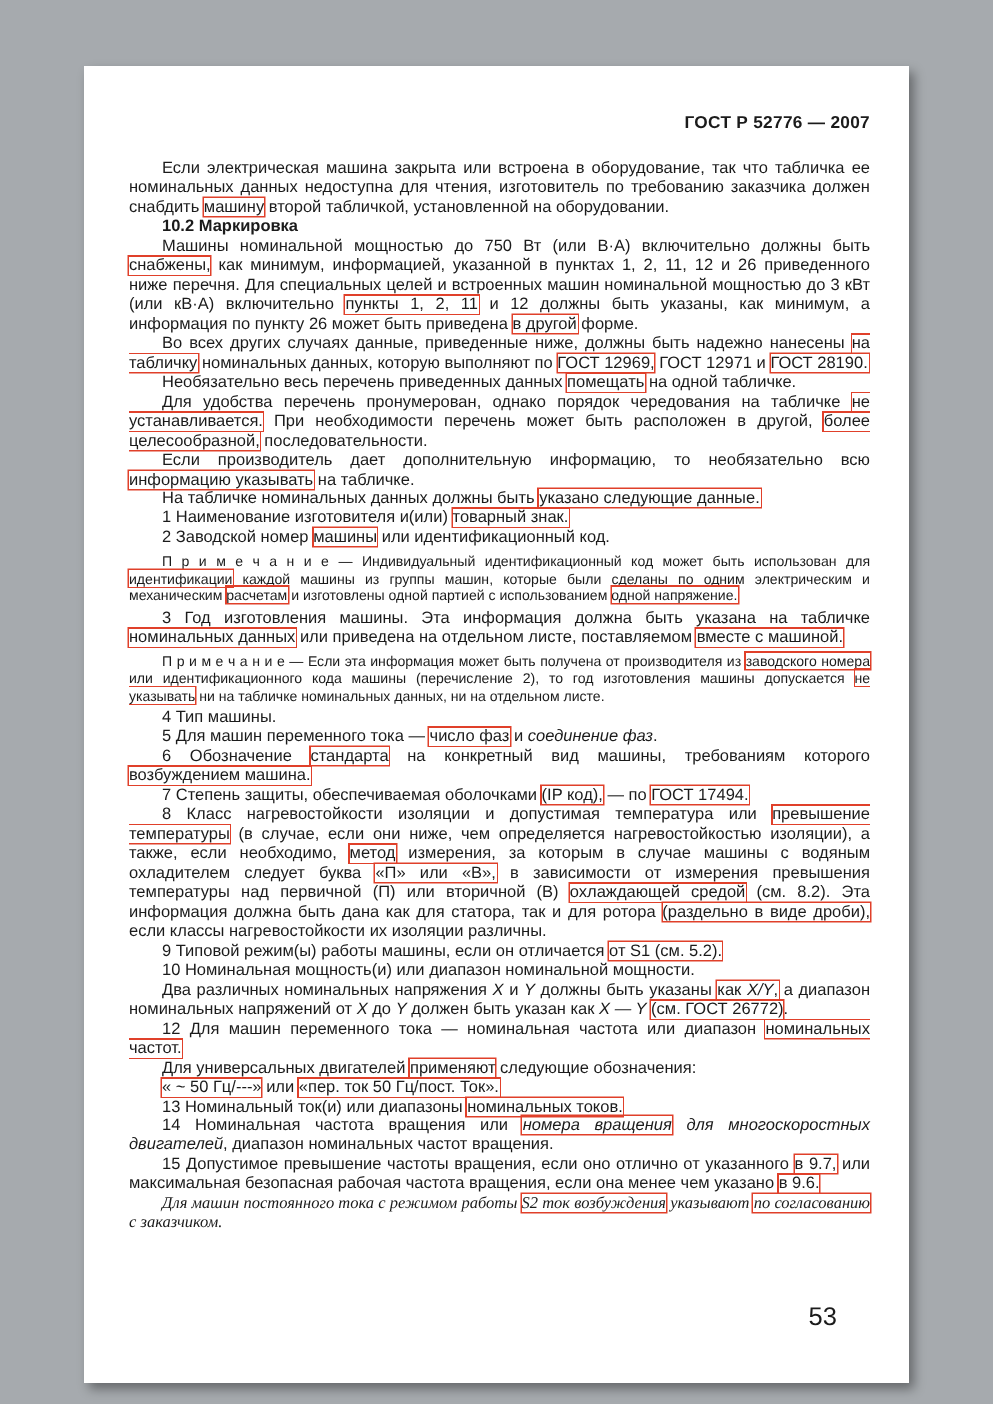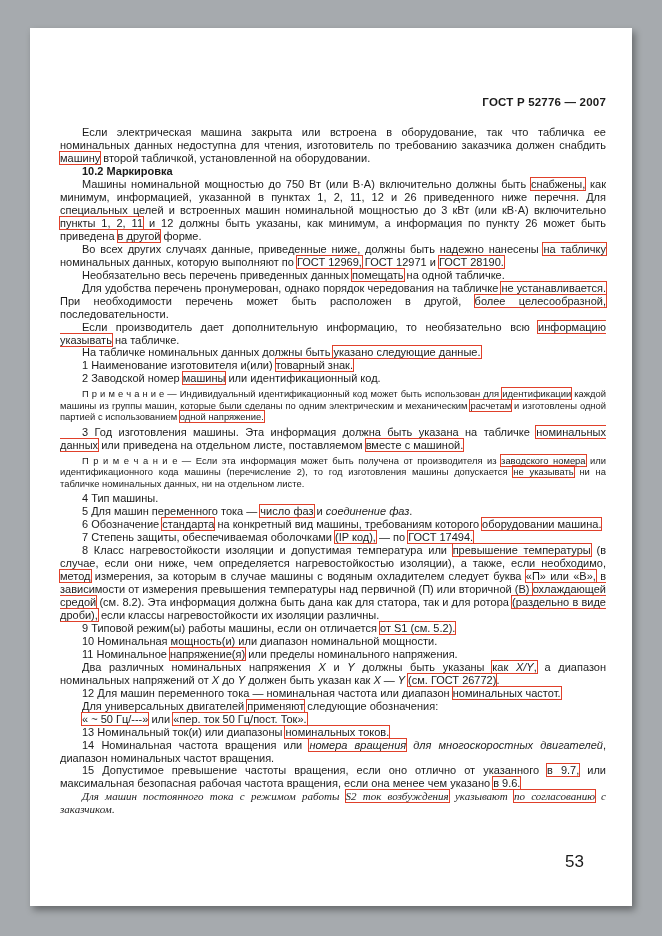--- a/index.html
+++ b/index.html
@@ -8,26 +8,26 @@
     background: var(--canvas-bg, #a6aaae);
     font-family: "Liberation Sans", sans-serif;
     width: 662px;
   }
   .canvas {
     width: 662px;
     min-height: 936px;
     padding: 28px 0 30px 0;
   }
   .sheet {
-    width: 602px;
+    width: 550px;
     min-height: 878px;
-    margin: 0 auto;
+    margin: 16px auto;
     background: var(--page-bg, #ffffff);
     box-shadow: 3px 4px 7px rgba(0,0,0,0.38);
-    padding: 68px 26px 60px 30px;
+    padding: 32px 26px 60px 30px;
     position: relative;
     color: var(--text, #1b1b1b);
   }
   .doc-header {
     font-size: 11.5px;
     font-weight: 700;
     text-align: right;
     margin: 0 0 18px 0;
     letter-spacing: 0.2px;
   }
@@ -72,26 +72,25 @@
         <p class="p-body">Для удобства перечень пронумерован, однако порядок чередования на табличке <span class="ocr-box">не устанавливается.</span> При необходимости перечень может быть расположен в другой, <span class="ocr-box">более целесообразной,</span> последовательности.</p>
         <p class="p-body">Если производитель дает дополнительную информацию, то необязательно всю <span class="ocr-box">информацию указывать</span> на табличке.</p>
         <p class="p-body">На табличке номинальных данных должны быть <span class="ocr-box">указано следующие данные.</span></p>
         <p class="p-body">1 Наименование изготовителя и(или) <span class="ocr-box">товарный знак.</span></p>
         <p class="p-body">2 Заводской номер <span class="ocr-box">машины</span> или идентификационный код.</p>
         <p class="p-note">П р и м е ч а н и е  —  Индивидуальный идентификационный код может быть использован для <span class="ocr-box">идентификации</span> каждой машины из группы машин, которые были сделаны по одним электрическим и механическим <span class="ocr-box">расчетам</span> и изготовлены одной партией с использованием <span class="ocr-box">одной напряжение.</span></p>
         <p class="p-body">3 Год изготовления машины. Эта информация должна быть указана на табличке <span class="ocr-box">номинальных данных</span> или приведена на отдельном листе, поставляемом <span class="ocr-box">вместе с машиной.</span></p>
         <p class="p-note">П р и м е ч а н и е  —  Если эта информация может быть получена от производителя из <span class="ocr-box">заводского номера</span> или идентификационного кода машины (перечисление 2), то год изготовления машины допускается <span class="ocr-box">не указывать</span> ни на табличке номинальных данных, ни на отдельном листе.</p>
         <p class="p-body">4 Тип машины.</p>
         <p class="p-body">5 Для машин переменного тока — <span class="ocr-box">число фаз</span> и <em>соединение фаз</em>.</p>
-        <p class="p-body">6 Обозначение <span class="ocr-box">стандарта</span> на конкретный вид машины, требованиям которого <span class="ocr-box">оборудовании машина.</span></p>
+        <p class="p-body">6 Обозначение <span class="ocr-box">стандарта</span> на конкретный вид машины, требованиям которого <span class="ocr-box">возбуждением машина.</span></p>
         <p class="p-body">7 Степень защиты, обеспечиваемая оболочками <span class="ocr-box">(IP код),</span> — по <span class="ocr-box">ГОСТ 17494.</span></p>
         <p class="p-body">8 Класс нагревостойкости изоляции и допустимая температура или <span class="ocr-box">превышение температуры</span> (в случае, если они ниже, чем определяется нагревостойкостью изоляции), а также, если необходимо, <span class="ocr-box">метод</span> измерения, за которым в случае машины с водяным охладителем следует буква <span class="ocr-box">«П» или «В»,</span> в зависимости от измерения превышения температуры над первичной (П) или вторичной (В) <span class="ocr-box">охлаждающей средой</span> (см. 8.2). Эта информация должна быть дана как для статора, так и для ротора <span class="ocr-box">(раздельно в виде дроби),</span> если классы нагревостойкости их изоляции различны.</p>
         <p class="p-body">9 Типовой режим(ы) работы машины, если он отличается <span class="ocr-box">от S1 (см. 5.2).</span></p>
         <p class="p-body">10 Номинальная мощность(и) или диапазон номинальной мощности.</p>
-        <p class="p-body">11 Номинальное <span class="ocr-box">напряжение(я)</span> или пределы номинального напряжения.</p>
         <p class="p-body">Два различных номинальных напряжения <em>X</em> и <em>Y</em> должны быть указаны <span class="ocr-box">как <em>X/Y</em>,</span> а диапазон номинальных напряжений от <em>X</em> до <em>Y</em> должен быть указан как <em>X — Y</em> <span class="ocr-box">(см. ГОСТ 26772)</span>.</p>
         <p class="p-body">12 Для машин переменного тока — номинальная частота или диапазон <span class="ocr-box">номинальных частот.</span></p>
         <p class="p-body">Для универсальных двигателей <span class="ocr-box">применяют</span> следующие обозначения:</p>
         <p class="p-body"><span class="ocr-box">« ~ 50 Гц/---»</span> или <span class="ocr-box">«пер. ток 50 Гц/пост. Ток».</span></p>
         <p class="p-body">13 Номинальный ток(и) или диапазоны <span class="ocr-box">номинальных токов.</span></p>
         <p class="p-body">14 Номинальная частота вращения или <em><span class="ocr-box">номера вращения</span> для многоскоростных двигателей</em>, диапазон номинальных частот вращения.</p>
         <p class="p-body">15 Допустимое превышение частоты вращения, если оно отлично от указанного <span class="ocr-box">в 9.7,</span> или максимальная безопасная рабочая частота вращения, если она менее чем указано <span class="ocr-box">в 9.6.</span></p>
         <p class="p-body p-italic">Для машин постоянного тока с режимом работы <span class="ocr-box">S2 ток возбуждения</span> указывают <span class="ocr-box">по согласованию</span> с заказчиком.</p>
       </div>
     <div class="page-number">53</div>

